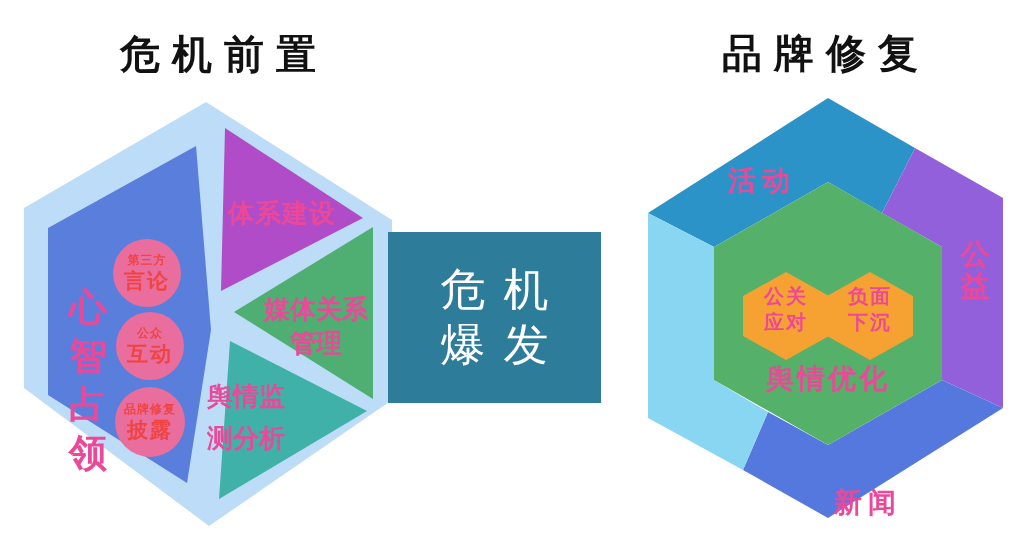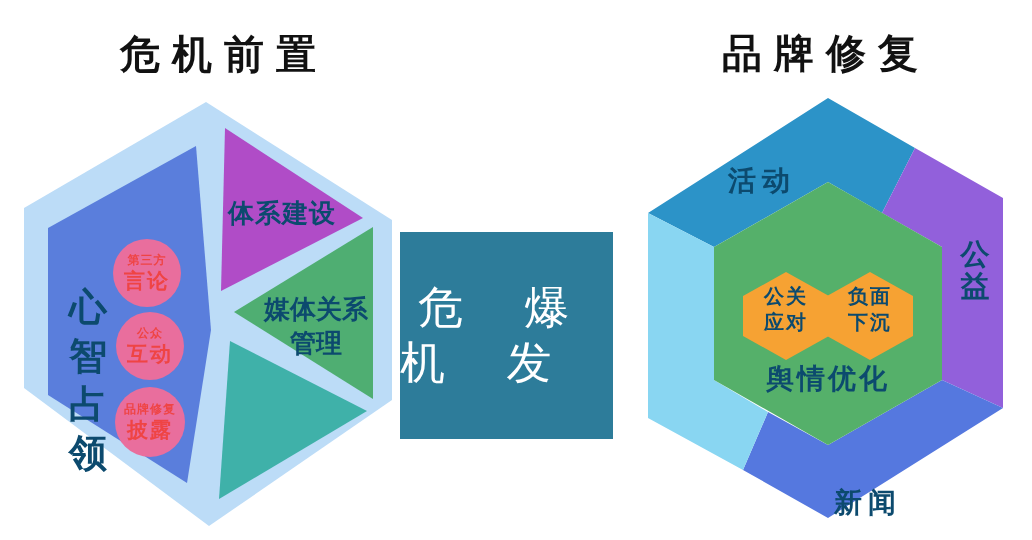--- a/index.html
+++ b/index.html
@@ -6,21 +6,21 @@
   #stage{
     position:relative;
     width:1032px;height:540px;
     background:#ffffff;
     overflow:hidden;
     font-family:"Liberation Sans", sans-serif;
   }
   #shapes{position:absolute;left:0;top:0;}
   .lbl{
     position:absolute;
-    color:#0c4a6e;
+    color:#ec4899;
     font-weight:700;
     text-align:center;
     line-height:1.3;
     white-space:normal;
   }
   .title{
     color:#111111;
     font-size:40px;
     font-weight:700;
     letter-spacing:12px;
@@ -39,23 +39,23 @@
     align-items:center;
     justify-content:center;
     color:#ef4444;
     font-weight:700;
     text-align:center;
   }
   .bubble-text .sub{font-size:12px;letter-spacing:1px;line-height:1.25;}
   .bubble-text .main{font-size:21px;letter-spacing:2px;line-height:1.2;}
   #crisis-box{
     position:absolute;
-    left:400px;top:232px;width:213px;height:207px;
+    left:388px;top:232px;width:213px;height:171px;
     background:#2D7C9A;
-    display:flex;
+    display:flex;flex-direction:column;
     align-items:center;justify-content:center;
     color:#ffffff;font-weight:400;
     font-size:45px;letter-spacing:18px;text-indent:18px;
     line-height:1.22;
   }
 </style>
 </head>
 <body>
 
 <div id="stage">
@@ -98,20 +98,24 @@
     <span class="main">披露</span>
   </div>
 
   <div class="lbl" style="left:219px;top:197px;width:126px;font-size:26px;letter-spacing:1px;">体系建设</div>
 
   <div class="lbl" style="left:252px;top:293px;width:128px;font-size:26px;">
     <div>媒体关系</div>
     <div>管理</div>
   </div>
 
+  <div class="lbl" style="left:207px;top:375px;width:118px;font-size:26px;line-height:1.62;text-align:left;">
+    <div>舆情监</div>
+    <div>测分析</div>
+  </div>
 
   <div id="crisis-box">
     <div>危机</div>
     <div>爆发</div>
   </div>
 
   <div class="lbl" style="left:697px;top:163px;width:124px;font-size:28px;letter-spacing:6px;text-indent:6px;">活动</div>
 
   <div class="lbl vtext" style="left:957px;top:238px;width:36px;font-size:29px;line-height:1.12;">公益</div>
 

